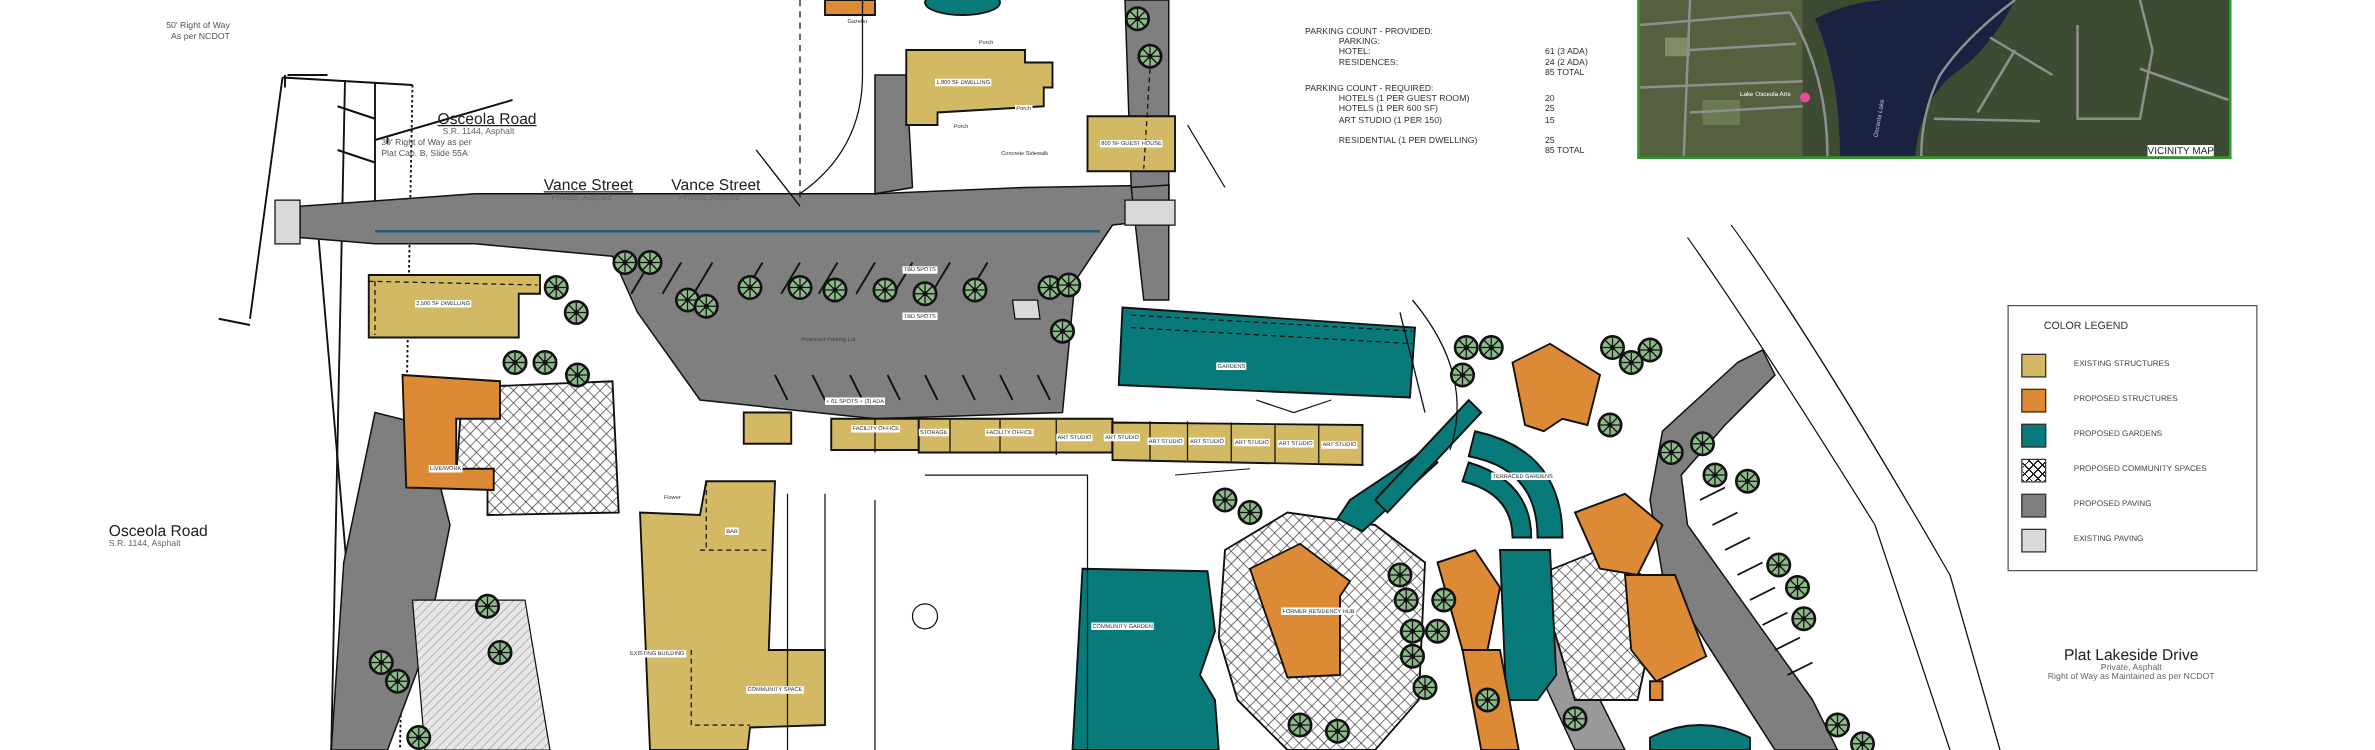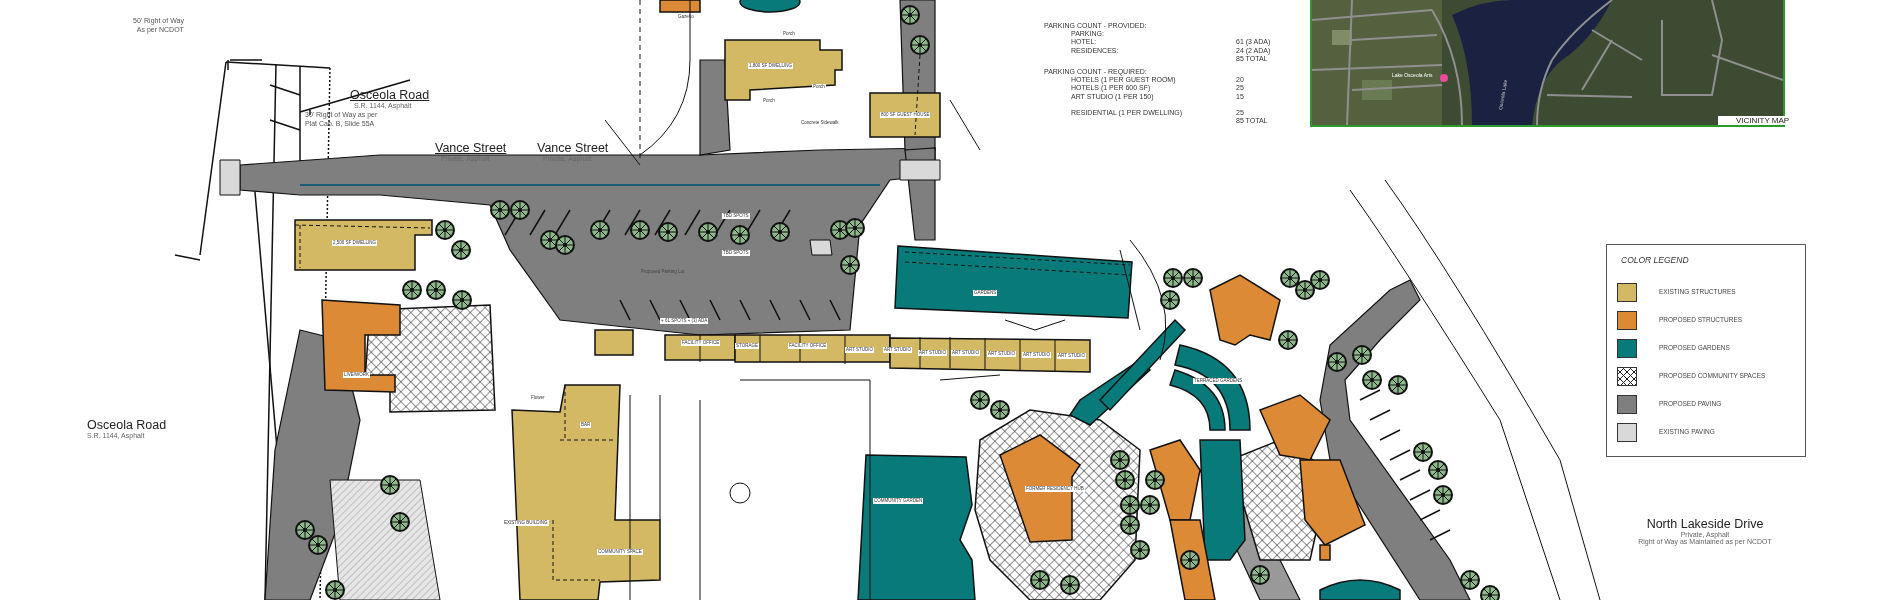--- a/index.html
+++ b/index.html
@@ -9,23 +9,23 @@
   .road-name { font-size:12.5px; white-space:nowrap;margin-top:35px; }
   .road-name.u { text-decoration:underline; }
   .road-sub { font-size:7px; color:#666; white-space:nowrap; }
   .row-note { position:absolute; font-size:7px; color:#555; line-height:9px; white-space:nowrap; }
   .tag { position:absolute; background:#fff; font-size:4.5px; color:#333; padding:0 1px; line-height:6px; white-space:nowrap; }
   .parking { position:absolute; left:1044px; top:22px; font-size:7px; color:#333; line-height:8.2px; }
   .parking .row { position:relative; height:8.2px; white-space:nowrap; }
   .parking .v { position:absolute; left:192px; }
   .parking .i { padding-left:27px; }
   .vicinity { position:absolute; left:1310px; top:0; width:471px; height:125px; border:2px solid #2a9a2a; border-top:none; overflow:hidden; background:#3d4a2e; }
-  .vicinity-title { position:absolute; left:1718px; top:116px; background:#fff; font-size:8px; color:#222; padding:0 18px; white-space:nowrap; }
+  .vicinity-title { position:absolute; left:1718px; top:116px; background:#fff; font-size:8px; color:#222; padding:0 0; white-space:nowrap; }
   .legend { position:absolute; left:1606px; top:244px; width:198px; height:211px; border:1.5px solid #555; background:#fff; }
-  .legend-title { position:absolute; left:14px; top:10px; font-size:8.5px; color:#333;font-style:italic; }
+  .legend-title { position:absolute; left:28px; top:10px; font-size:8.5px; color:#333; }
   .legend-item { position:absolute; left:10px; height:22px; width:185px; }
   .legend-swatch { position:absolute; left:0; top:0; width:20px; height:19px; border:1.5px solid #333; box-sizing:border-box; }
   .legend-label { position:absolute; left:42px; top:5px; font-size:6.5px; color:#444; white-space:nowrap; }
   .hatch { background-color:#fff; background-image:
       repeating-linear-gradient(45deg, #222 0 1px, transparent 1px 5px),
       repeating-linear-gradient(-45deg, #222 0 1px, transparent 1px 5px); }
 </style>
 </head>
 <body>
 
@@ -272,21 +272,21 @@
 </div>
 <div class="road-label" style="left:537px; top:106px;">
   <div class="road-name">Vance Street</div>
   <div class="road-sub" style="padding-left:6px;">Private, Asphalt</div>
 </div>
 <div class="road-label" style="left:87px; top:383px;">
   <div class="road-name">Osceola Road</div>
   <div class="road-sub">S.R. 1144, Asphalt</div>
 </div>
 <div class="road-label" style="left:1622px; top:482px; text-align:center; width:166px;">
-  <div class="road-name">North Lakeside Drive</div>
+  <div class="road-name">Plat Lakeside Drive</div>
   <div class="road-sub">Private, Asphalt</div>
   <div class="road-sub">Right of Way as Maintained as per NCDOT</div>
 </div>
 
 <div class="tag" style="left:332px; top:240px;">2,500 SF DWELLING</div>
 <div class="tag" style="left:748px; top:63px;">1,800 SF DWELLING</div>
 <div class="tag" style="left:880px; top:112px;">800 SF GUEST HOUSE</div>
 <div class="tag" style="left:343px; top:372px;">LIVE/WORK</div>
 <div class="tag" style="left:973px; top:290px;">GARDENS</div>
 <div class="tag" style="left:873px; top:498px;">COMMUNITY GARDEN</div>

